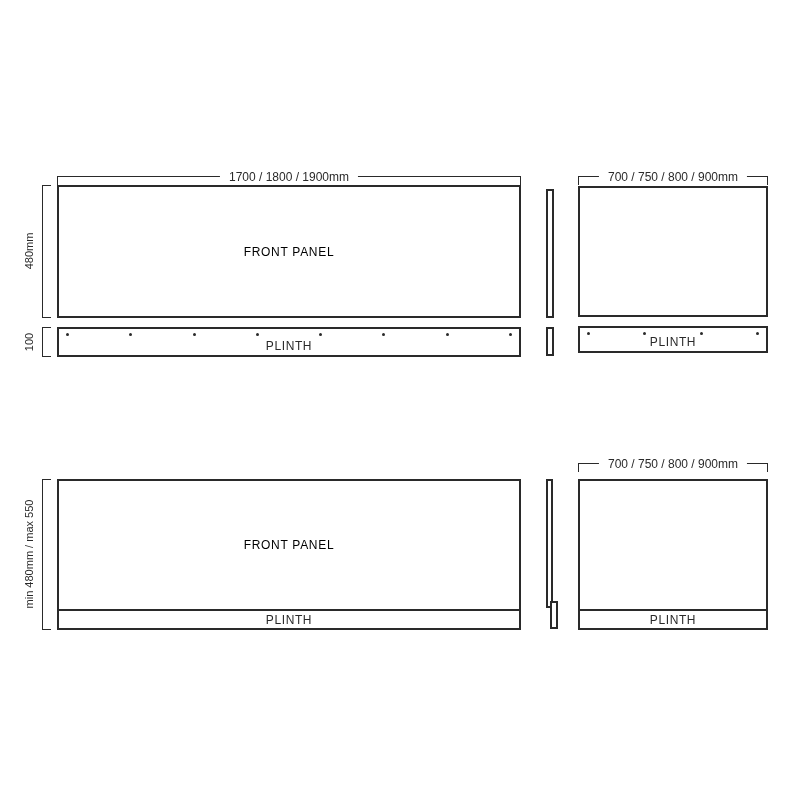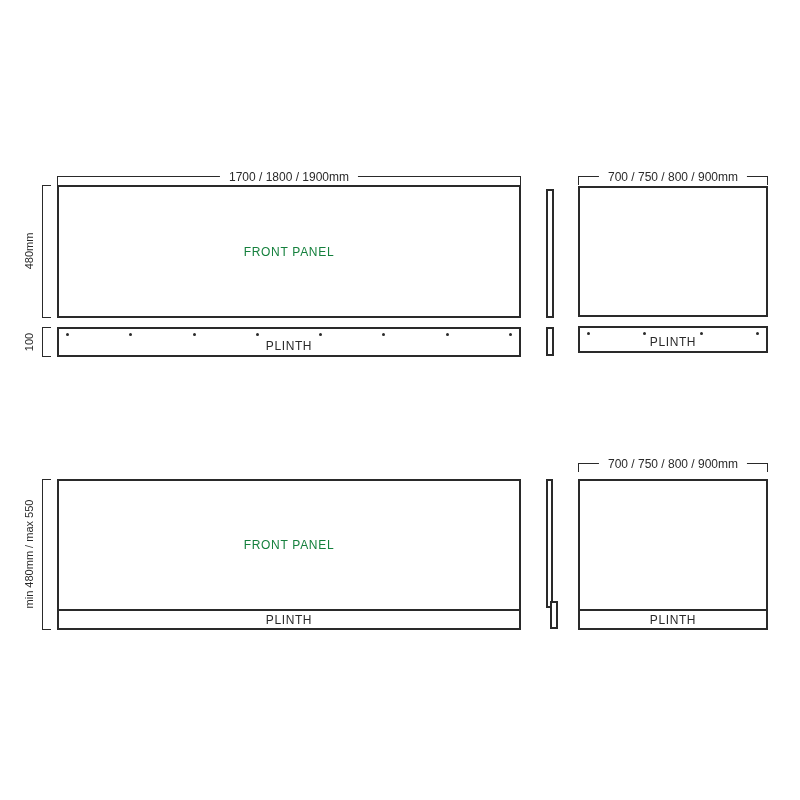--- a/index.html
+++ b/index.html
@@ -9,21 +9,21 @@
     font-family:"Liberation Sans", sans-serif;
     color:#2a2a2a;
   }
   .canvas { position:relative; width:800px; height:800px; background:#fff; overflow:hidden; }
 
   
   .panel {
     position:absolute; border:2px solid #2a2a2a; background:#fff;
     display:flex; align-items:center; justify-content:center;
   }
-  .panel-label { font-size:12px; letter-spacing:.7px; color:#15803d; }
+  .panel-label { font-size:12px; letter-spacing:.7px; color:#000000; }
 
   .plinth { position:absolute; border:2px solid #2a2a2a; background:#fff; }
   .dots { position:absolute; left:7px; right:7px; top:4px; display:flex; justify-content:space-between; }
   .dot { width:3px; height:3px; border-radius:50%; background:#2a2a2a; }
   .plinth-label {
     position:absolute; left:0; right:0; bottom:2px;
     text-align:center; font-size:12px; letter-spacing:.6px;
   }
 
   

